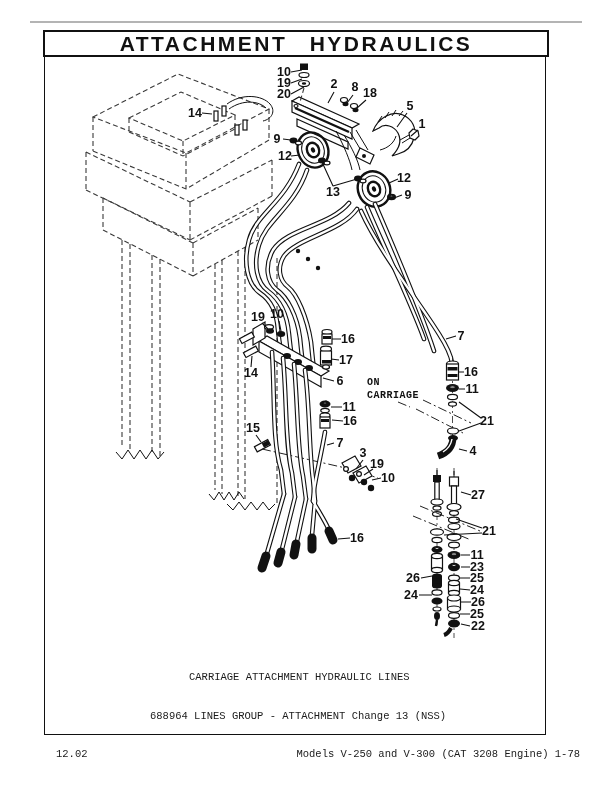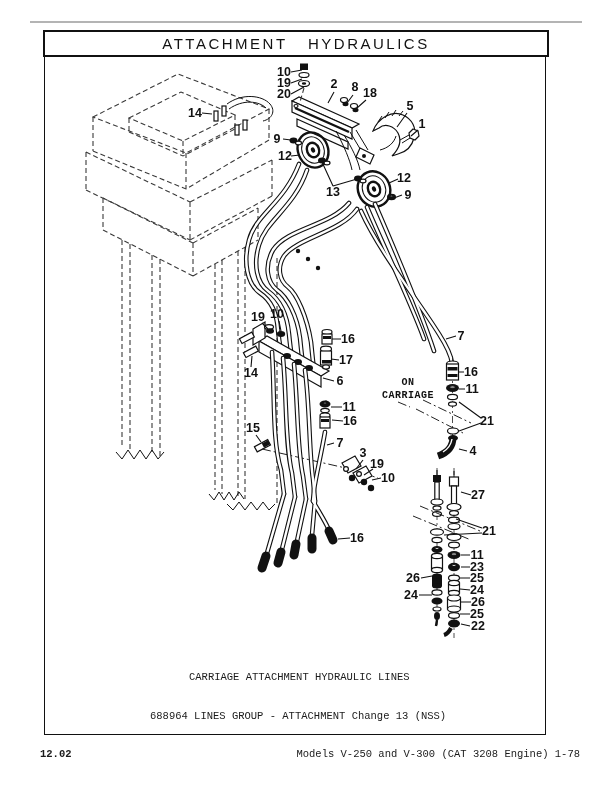--- a/index.html
+++ b/index.html
@@ -1,46 +1,46 @@
 <!DOCTYPE html>
 <html><head>
 <meta charset="utf-8">
 <style>
   html,body{margin:0;padding:0;background:#fff;}
   #page{position:relative;width:612px;height:792px;background:#fff;overflow:hidden;
         font-family:"Liberation Sans",sans-serif;color:#111;}
   .scanline{position:absolute;top:21px;left:30px;width:552px;height:2px;background:#777;opacity:.55;}
   #title-box{position:absolute;left:43px;top:30px;width:506px;height:27px;border:2.5px solid #111;
              box-sizing:border-box;display:flex;align-items:center;justify-content:center;}
-  #title-box h1{margin:0;font-size:15px;font-weight:400;letter-spacing:2.5px;word-spacing:14px;}
+  #title-box h1{margin:0;font-size:21px;font-weight:700;letter-spacing:2.5px;word-spacing:14px;}
   #content-box{position:absolute;left:44px;top:56px;width:502px;height:679px;border:1.6px solid #111;
                box-sizing:border-box;}
   svg{position:absolute;left:0;top:0;}
   .lt{stroke:#111;stroke-width:1;fill:none;}
   .ln2{stroke:#111;stroke-width:2.4;fill:none;}
   .dash{stroke:#3a3a3a;stroke-width:1.1;fill:none;stroke-dasharray:5 3;}
   .ddot{stroke:#222;stroke-width:1;fill:none;stroke-dasharray:9 3 2 3;}
   .axis{stroke:#222;stroke-width:.8;fill:none;stroke-dasharray:7 3 2 3;}
   .tube-o{stroke:#111;stroke-width:4.6;fill:none;stroke-linecap:round;}
   .tube-i{stroke:#fff;stroke-width:2.4;fill:none;stroke-linecap:round;}
   .blk{fill:#111;}
   .wht{fill:#fff;stroke:#111;stroke-width:1.2;}
   .cap{stroke:#111;stroke-width:9;stroke-linecap:round;fill:none;}
   .leader{stroke:#111;stroke-width:1.1;fill:none;}
   .callout{font:700 12.5px "Liberation Sans",sans-serif;fill:#111;text-anchor:middle;}
-  #on-carriage{position:absolute;left:367px;top:376px;width:82px;text-align:center;
+  #on-carriage{position:absolute;left:367px;top:376px;width:82px;text-align:left;
                font-family:"Liberation Mono","DejaVu Sans Mono",monospace;
                font-size:10px;font-weight:700;line-height:13px;letter-spacing:.5px;}
   #parts-block{position:absolute;left:150px;top:645px;
                font-family:"Liberation Mono","DejaVu Sans Mono",monospace;
                font-size:10.5px;line-height:13px;white-space:pre;color:#1a1a1a;}
   #parts-title{margin-left:39px;}
   #footer{position:absolute;left:0;top:748px;width:612px;
           font-family:"Liberation Mono","DejaVu Sans Mono",monospace;font-size:10.5px;color:#1a1a1a;}
-  #footer-left{position:absolute;left:40px;font-weight:bold;}
+  #footer-left{position:absolute;left:56px;}
   #footer-right{position:absolute;right:32px;text-align:right;}
 </style>
 </head>
 <body>
 
 <div id="page">
   <div class="scanline"></div>
 
   <div id="title-box">
     <h1>ATTACHMENT HYDRAULICS</h1>

